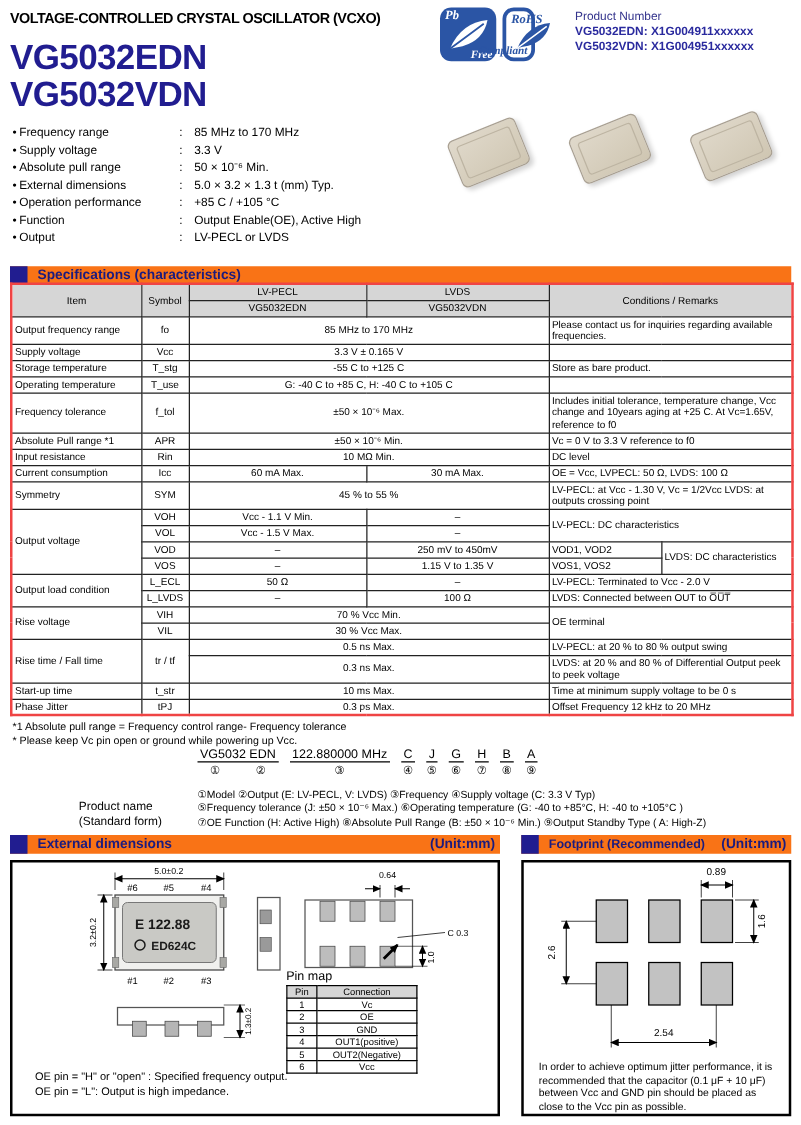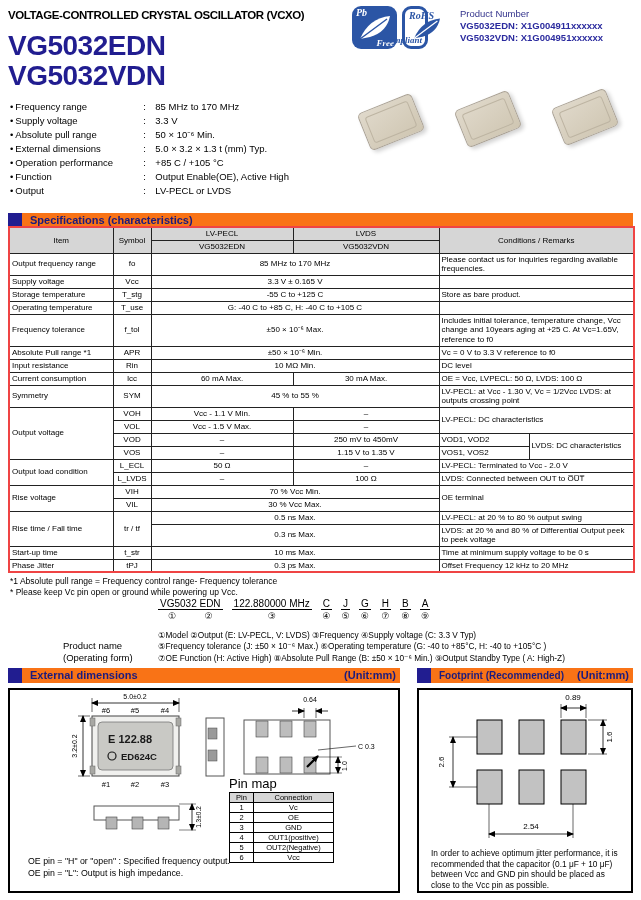--- a/index.html
+++ b/index.html
@@ -50,21 +50,21 @@
   .seg { text-align:center; }
   .seg-text { display:block; font-size:10px; border-bottom:1px solid #000; padding:0 2px; white-space:nowrap; }
   .seg-nums { display:flex; justify-content:center; font-size:9px; margin-top:1px; }
   .seg-nums.spread { justify-content:space-between; padding:0 10px; }
   .legend { position:absolute; top:630px; left:158px; font-size:8.3px; line-height:1.38; width:470px; }
   
   .box { position:absolute; border:2px solid #000; background:#fff; }
   .box-ext { left:8px; top:688px; width:392px; height:205px; }
   .box-fp { left:417px; top:688px; width:216px; height:205px; }
   .pinmap { position:absolute; left:219px; top:86px; }
-  .pinmap-title { font-size:13px; margin-bottom:1px; }
+  .pinmap-title { font-size:10px; margin-bottom:1px; }
   .pin-table { border-collapse:collapse; font-size:7.5px; }
   .pin-table td { border:1px solid #000; text-align:center; height:10px; padding:0 2px; }
   .pin-table .ph td { background:#d6d6d6; }
   .pin-table td:first-child { width:24px; }
   .pin-table td:last-child { width:80px; }
   .oe-notes { position:absolute; left:18px; top:166px; font-size:8.8px; line-height:1.35; }
   .fp-note { position:absolute; left:12px; top:158px; width:194px; font-size:8.3px; line-height:1.28; }
   svg text { font-family:"Liberation Sans", sans-serif; }
 </style>
 </head>
@@ -272,21 +272,21 @@
   </tbody>
     </table>
 
   <div class="footnotes">
     <div>*1 Absolute pull range = Frequency control range- Frequency tolerance</div>
     <div>* Please keep Vc pin open or ground while powering up Vcc.</div>
   </div>
 
   <div class="pname-label">
     <div>Product name</div>
-    <div>(Operating form)</div>
+    <div>(Standard form)</div>
   </div>
   <div class="pname-row">
     <div class="seg">
       <span class="seg-text">VG5032 EDN</span>
       <span class="seg-nums spread">
         <span>①</span>
         <span>②</span>
       </span>
     </div>
     <div class="seg">

